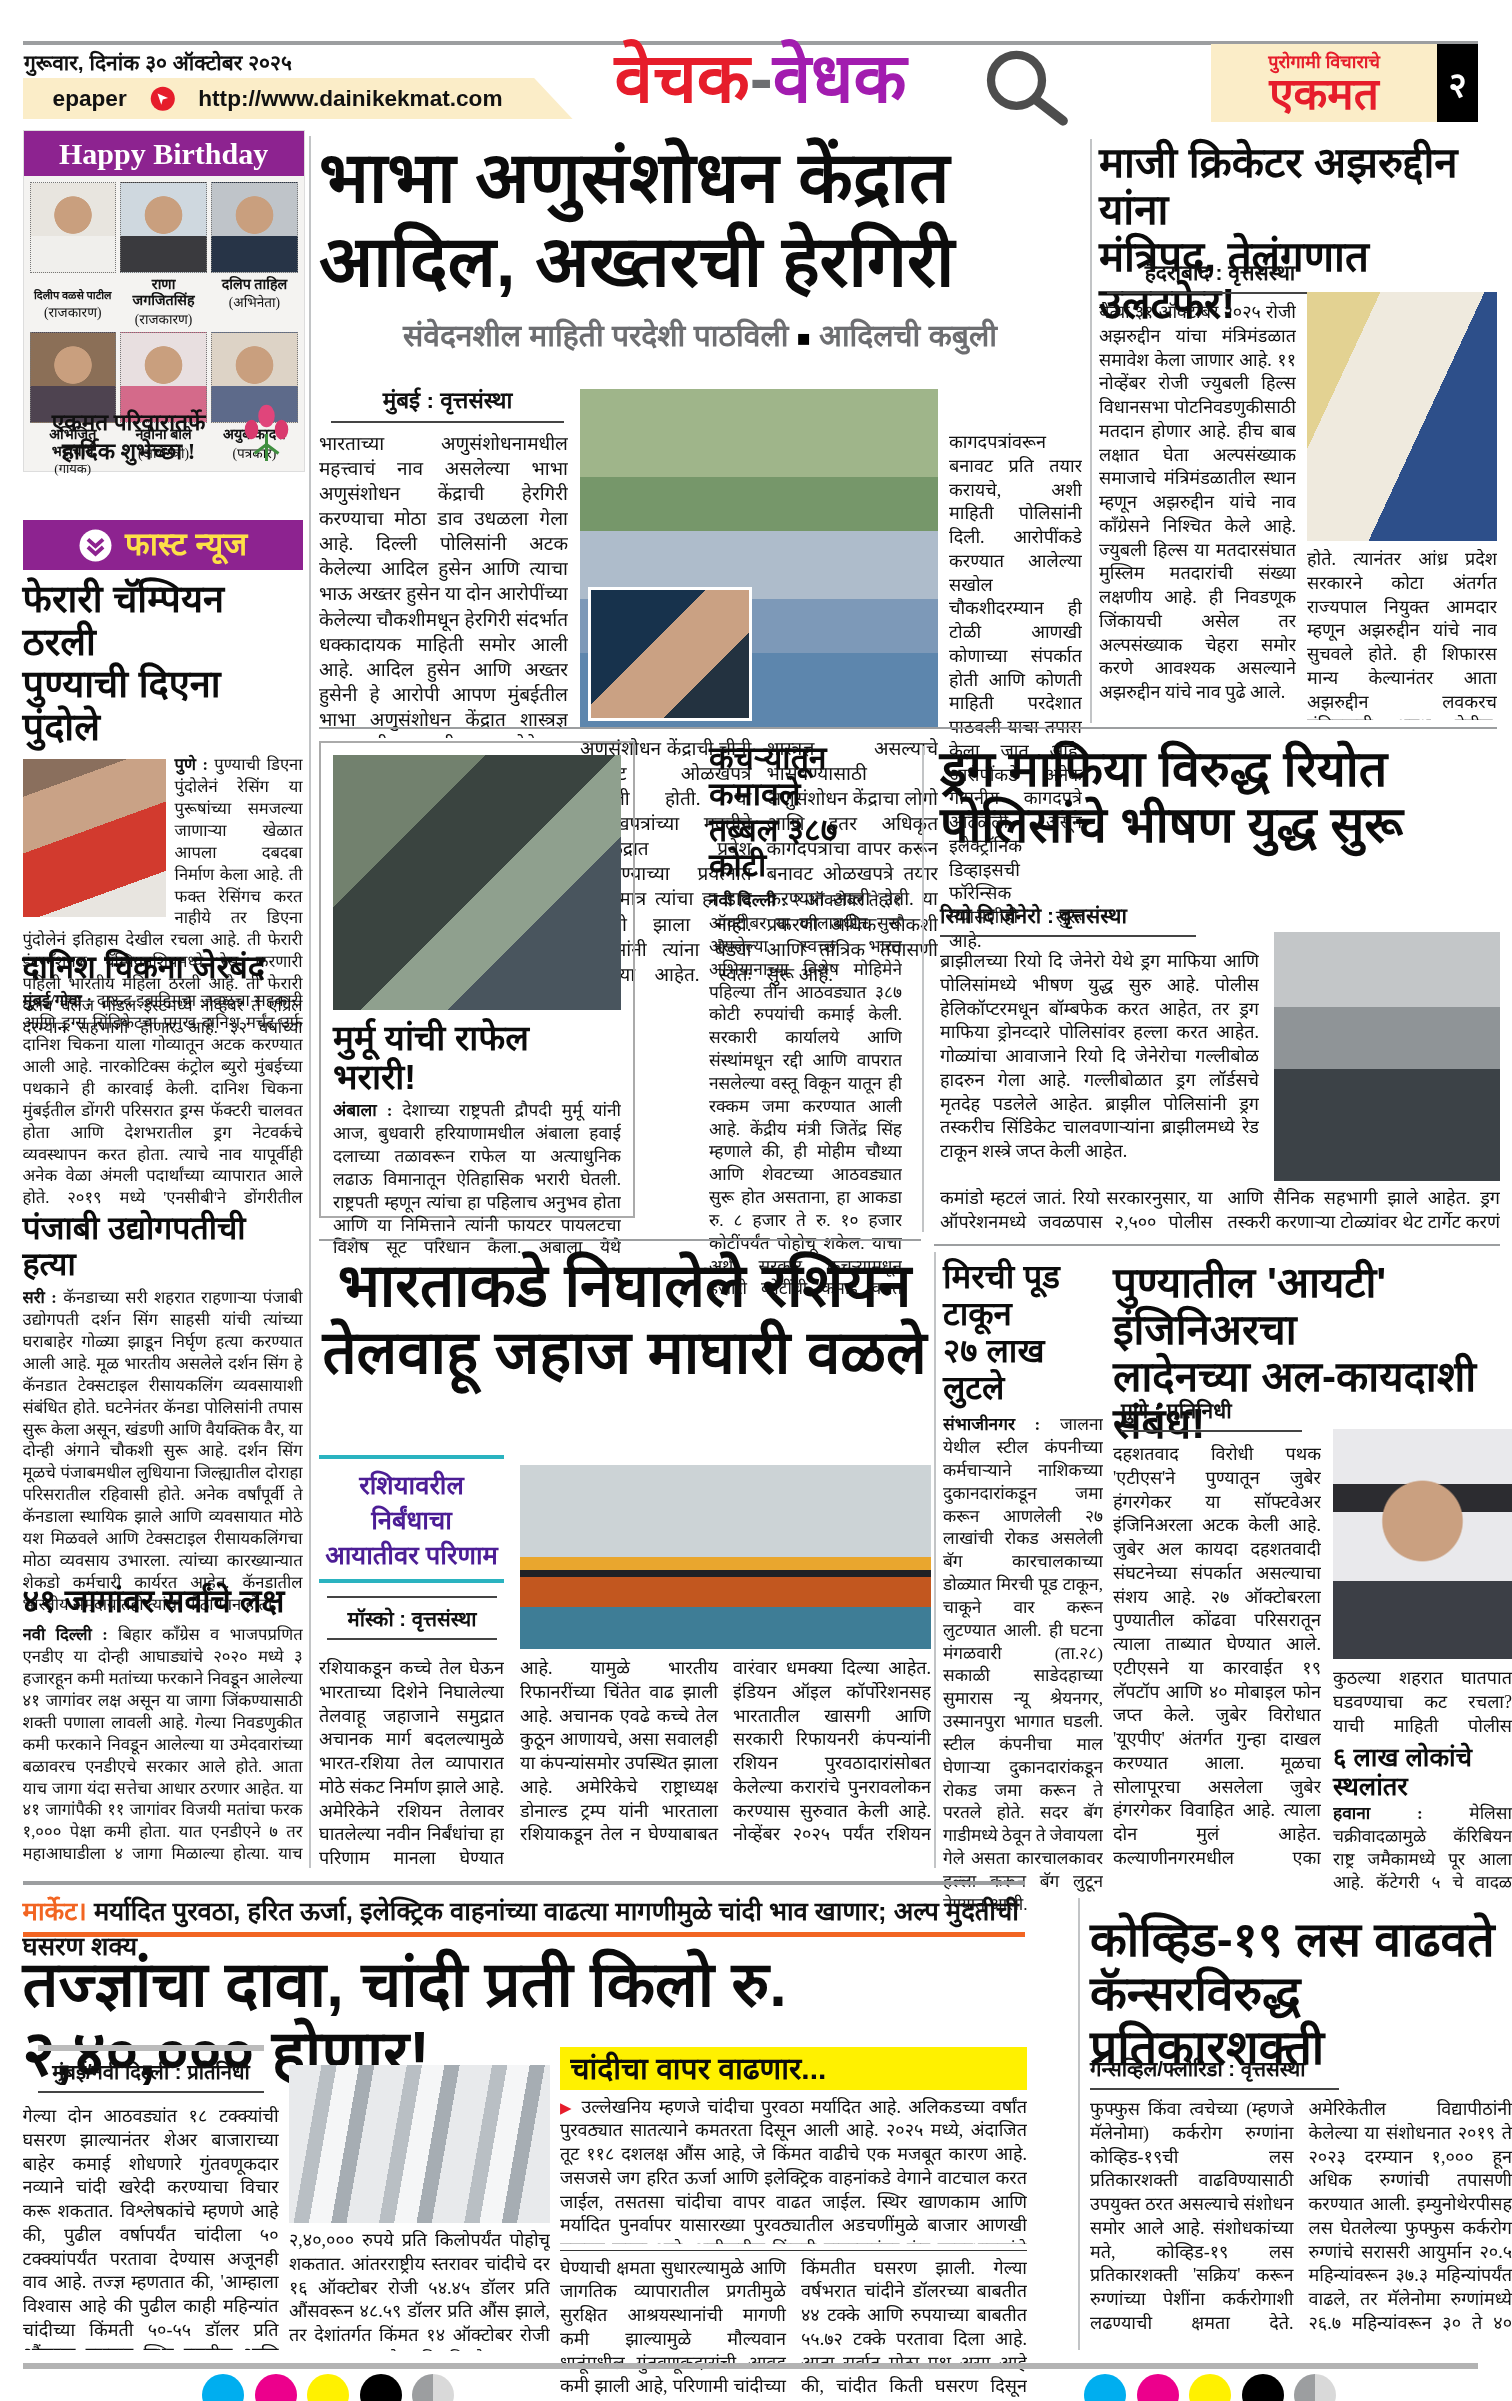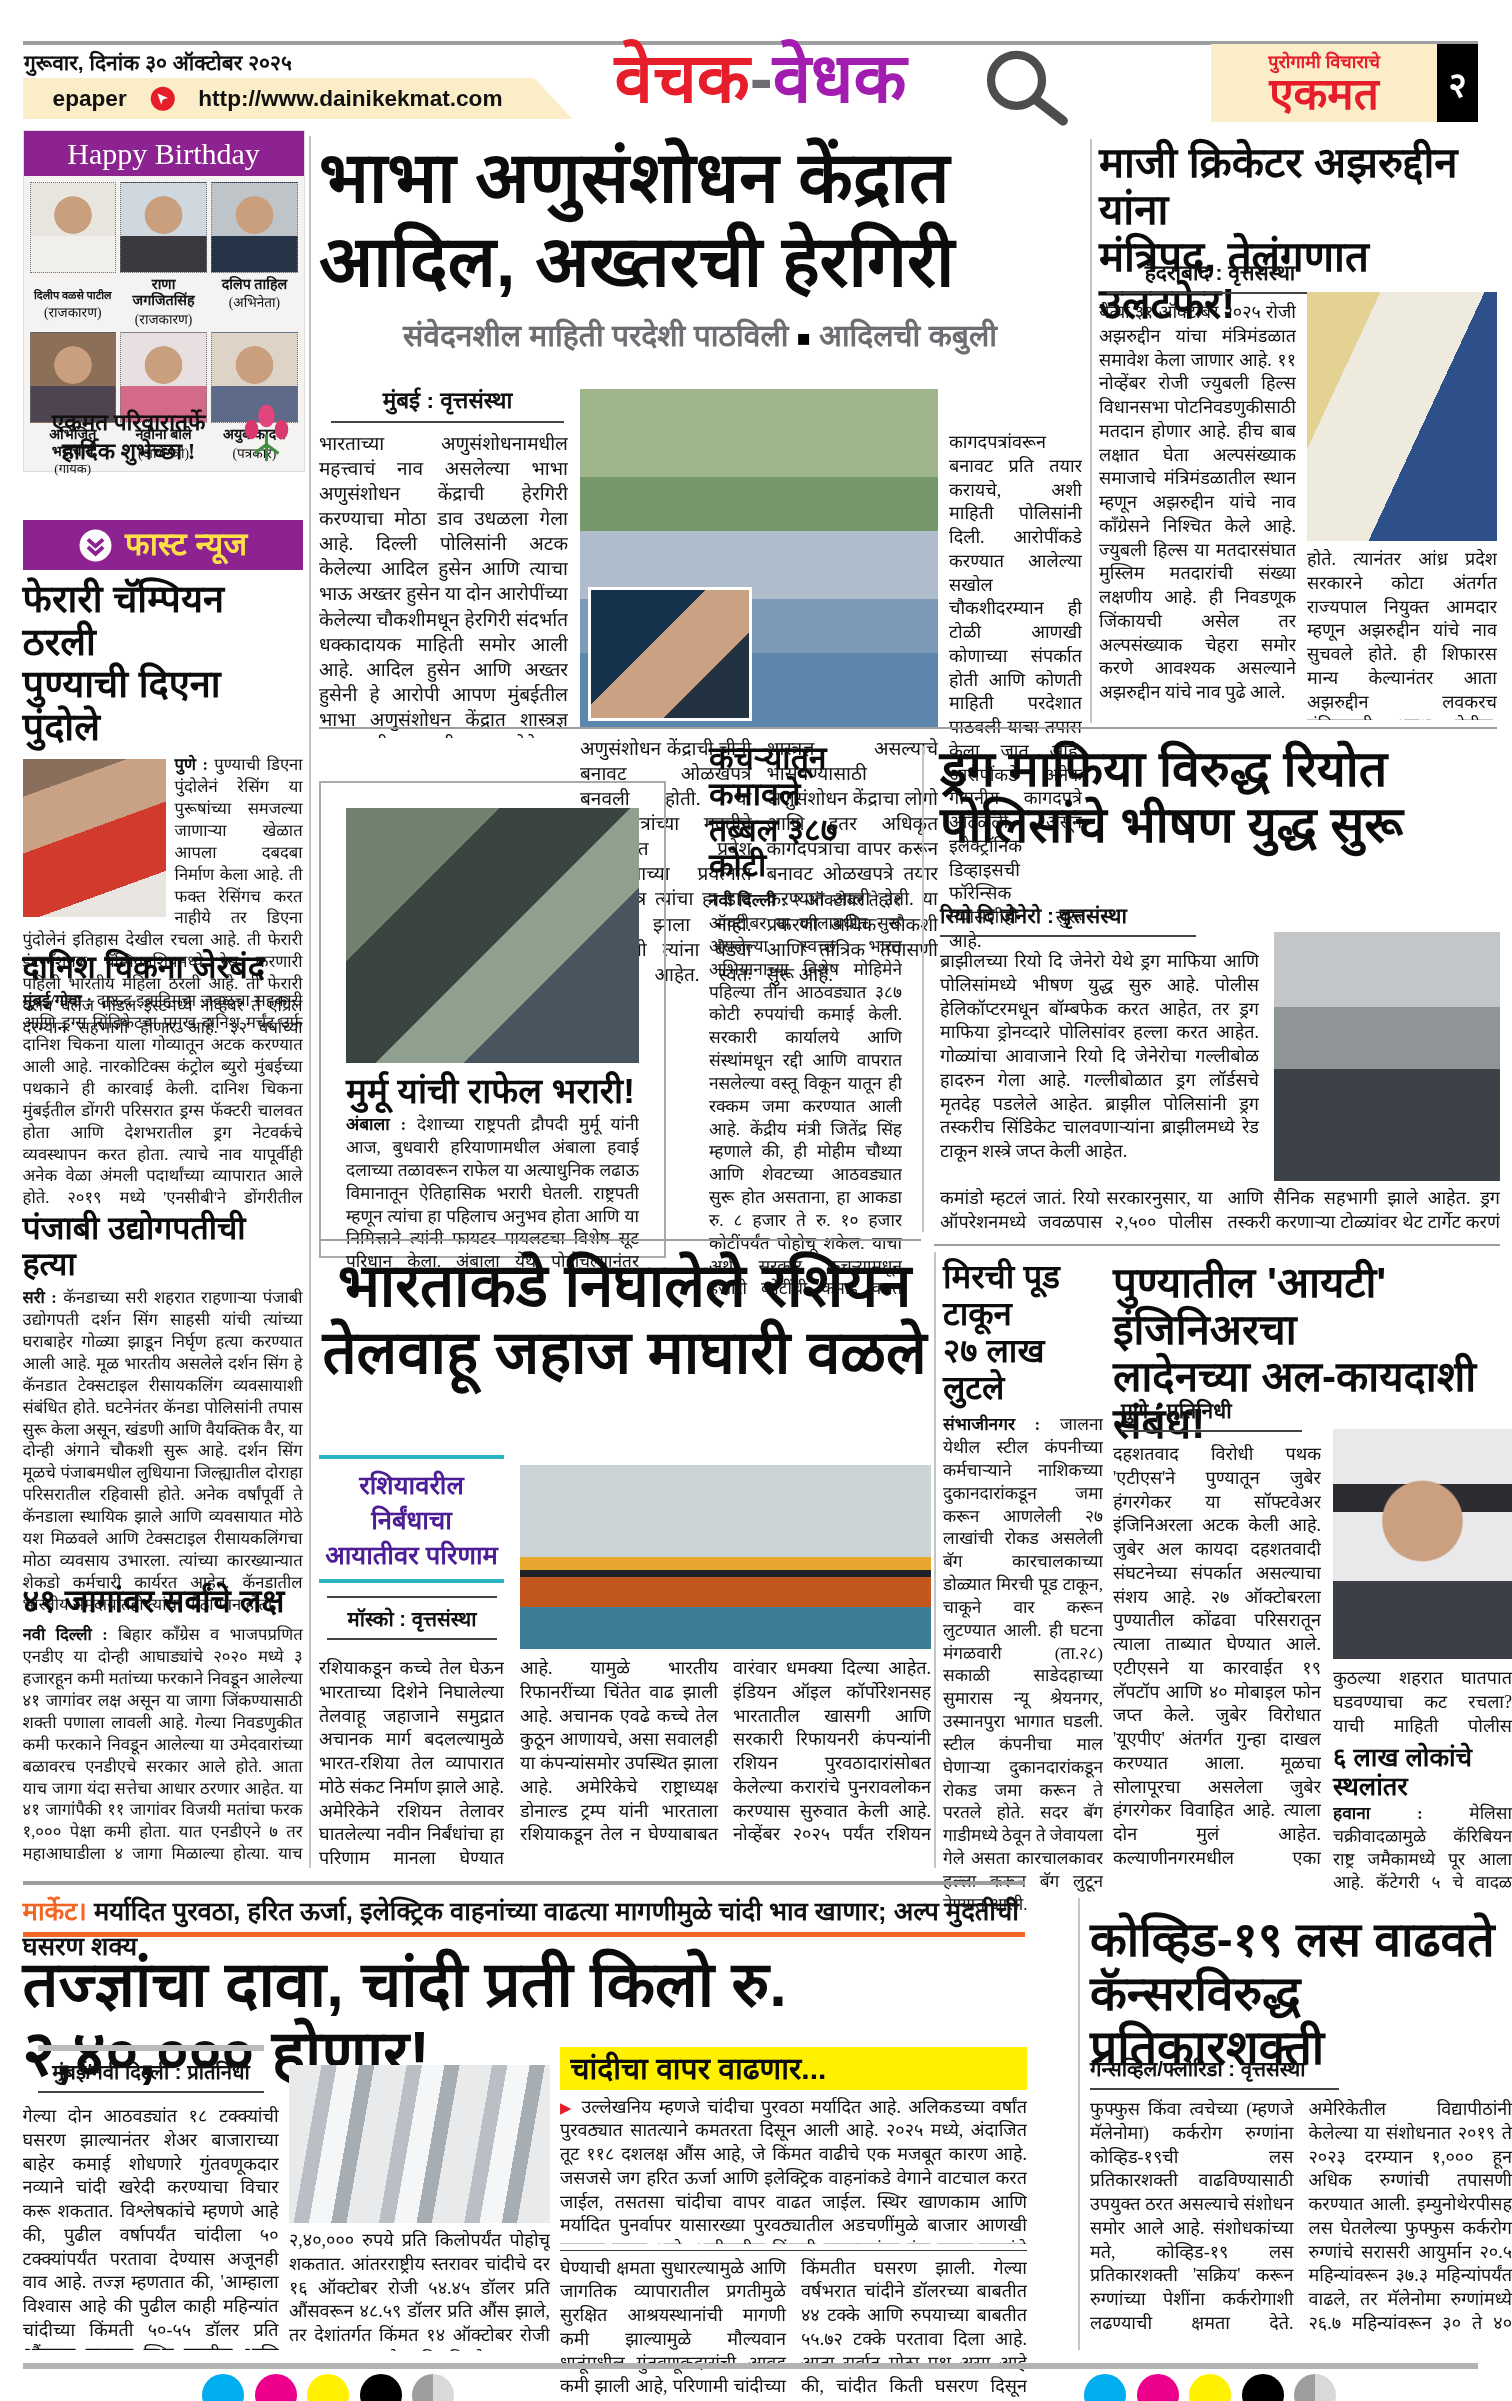--- a/index.html
+++ b/index.html
@@ -64,21 +64,21 @@
       </svg>
   </span>
 
   <div class="abs cream" style="left:1211px;top:44px;width:226px;height:78px;text-align:center;">
     <div style="color:#e61d2b;font-weight:bold;font-size:18px;padding-top:4.5px;font-family:'Liberation Sans',sans-serif;">पुरोगामी विचाराचे</div>
     <div style="color:#e61d2b;font-weight:bold;font-size:44px;line-height:1;font-family:'Liberation Serif',serif;">एकमत</div>
   </div>
   <div class="abs" style="left:1437px;top:44px;width:41px;height:78px;background:#000;color:#fff;display:flex;align-items:center;justify-content:center;font-size:35px;font-weight:bold;">२</div>
 
   <div class="abs" style="left:22.6px;top:130px;width:280px;height:340px;background:#f4f3f1;border:0.8px solid #ddd;">
-    <div class="purple-bar" style="height:45px;font-family:'Liberation Serif',serif;font-weight:normal;font-size:30px;">Happy Birthday</div>
+    <div class="purple-bar" style="height:45px;font-family:'Liberation Serif',serif;font-weight:bold;font-size:30px;">Happy Birthday</div>
     <div style="display:grid;grid-template-columns:1fr 1fr 1fr;gap:4.5px;padding:6px 6px 0 6px;text-align:center;">
       <div>
         <div class="dotted portrait" style="height:89px;--top:#e8e5df;--bot:#f0efec;"></div>
         <div style="font-size:11px;font-weight:bold;line-height:1.15;margin-top:16px;">दिलीप वळसे पाटील</div>
         <div style="font-size:13.6px;">(राजकारण)</div>
       </div>
       <div>
         <div class="dotted portrait" style="height:89px;--top:#cfd8df;--bot:#3a3a3e;"></div>
         <div style="font-size:14.3px;font-weight:bold;line-height:1.15;margin-top:3px;">राणा जगजितसिंह</div>
         <div style="font-size:13.6px;">(राजकारण)</div>
@@ -194,21 +194,21 @@
       <div>मंत्रिपद, तेलंगणात उलटफेर!</div>
     </div>
   </div>
   <div class="abs byline" style="left:1107px;top:258px;width:226px;font-size:21px;">हैदराबाद : वृत्तसंस्था</div>
   <div class="abs ph ph-azhar" style="left:1307px;top:292px;width:190px;height:249px;"></div>
   <div class="abs body-txt" style="left:1099px;top:301px;width:197px;height:419px;font-size:18px;">येत्या ३१ ऑक्टोबर २०२५ रोजी अझरुद्दीन यांचा मंत्रिमंडळात समावेश केला जाणार आहे. ११ नोव्हेंबर रोजी ज्युबली हिल्स विधानसभा पोटनिवडणुकीसाठी मतदान होणार आहे. हीच बाब लक्षात घेता अल्पसंख्याक समाजाचे मंत्रिमंडळातील स्थान म्हणून अझरुद्दीन यांचे नाव काँग्रेसने निश्चित केले आहे. ज्युबली हिल्स या मतदारसंघात मुस्लिम मतदारांची संख्या लक्षणीय आहे. ही निवडणूक जिंकायची असेल तर अल्पसंख्याक चेहरा समोर करणे आवश्यक असल्याने अझरुद्दीन यांचे नाव पुढे आले.</div>
   <div class="abs body-txt" style="left:1307px;top:548px;width:190px;height:172px;font-size:18px;">होते. त्यानंतर आंध्र प्रदेश सरकारने कोटा अंतर्गत राज्यपाल नियुक्त आमदार म्हणून अझरुद्दीन यांचे नाव सुचवले होते. ही शिफारस मान्य केल्यानंतर आता अझरुद्दीन लवकरच मंत्रिपदाची शपथ घेतील. तेलंगणातील काँग्रेस सरकारच्या मंत्रिमंडळ विस्ताराची अधिकृत घोषणा येत्या काही दिवसांत होणार असल्याचे नेत्यांनी सांगितले.</div>
 
   <div class="abs rule" style="left:319px;top:727px;width:1178px;height:2.3px;"></div>
 
-  <div class="abs" style="left:319px;top:741px;width:347px;height:477px;border:2.3px solid #aaa;box-sizing:border-box;padding:25px;margin-top:40px;">
+  <div class="abs" style="left:319px;top:741px;width:316px;height:477px;border:2.3px solid #aaa;box-sizing:border-box;padding:12px;">
     <div class="ph ph-murmu" style="height:255px;"></div>
     <div class="hl" style="font-size:35px;margin-top:7.5px;">मुर्मू यांची राफेल भरारी!</div>
     <div class="body-txt" style="font-size:17.3px;margin-top:4.5px;height:158px;">
       <span class="dl">अंबाला :</span>
       <span>देशाच्या राष्ट्रपती द्रौपदी मुर्मू यांनी आज, बुधवारी हरियाणामधील अंबाला हवाई दलाच्या तळावरून राफेल या अत्याधुनिक लढाऊ विमानातून ऐतिहासिक भरारी घेतली. राष्ट्रपती म्हणून त्यांचा हा पहिलाच अनुभव होता आणि या निमित्ताने त्यांनी फायटर पायलटचा विशेष सूट परिधान केला. अंबाला येथे पोहोचल्यानंतर राष्ट्रपती मुर्मू यांना जवानांनी गार्ड ऑफ ऑनर दिला. त्यानंतर त्यांनी राफेल विमानात बसून सुमारे २० मिनिटांची हवाई सफर केली. सर्वात महत्त्वाचे म्हणजे, राष्ट्रपतींनी ज्या विमानातून उड्डाण केले, त्याचे संचालन एका महिला वैमानिकाने केले.</span>
     </div>
   </div>
 
   <div class="abs" style="left:709px;top:741px;width:193px;height:489px;">
     <div class="hl" style="font-size:32px;">

